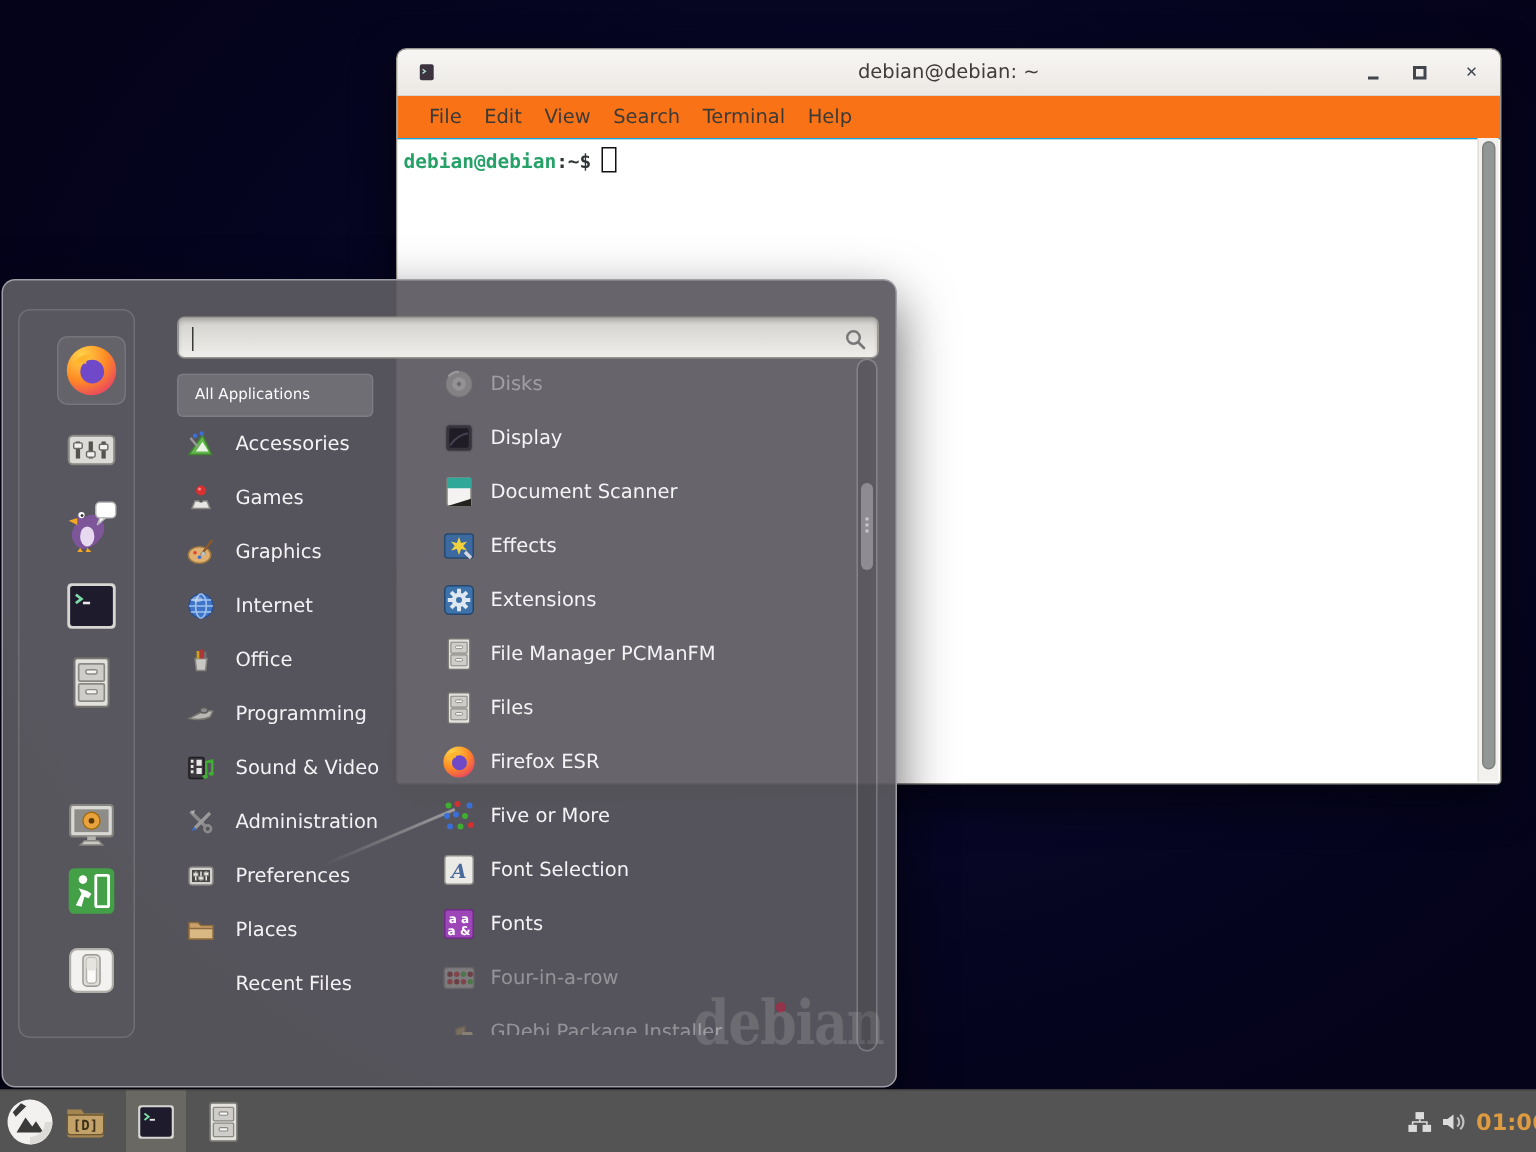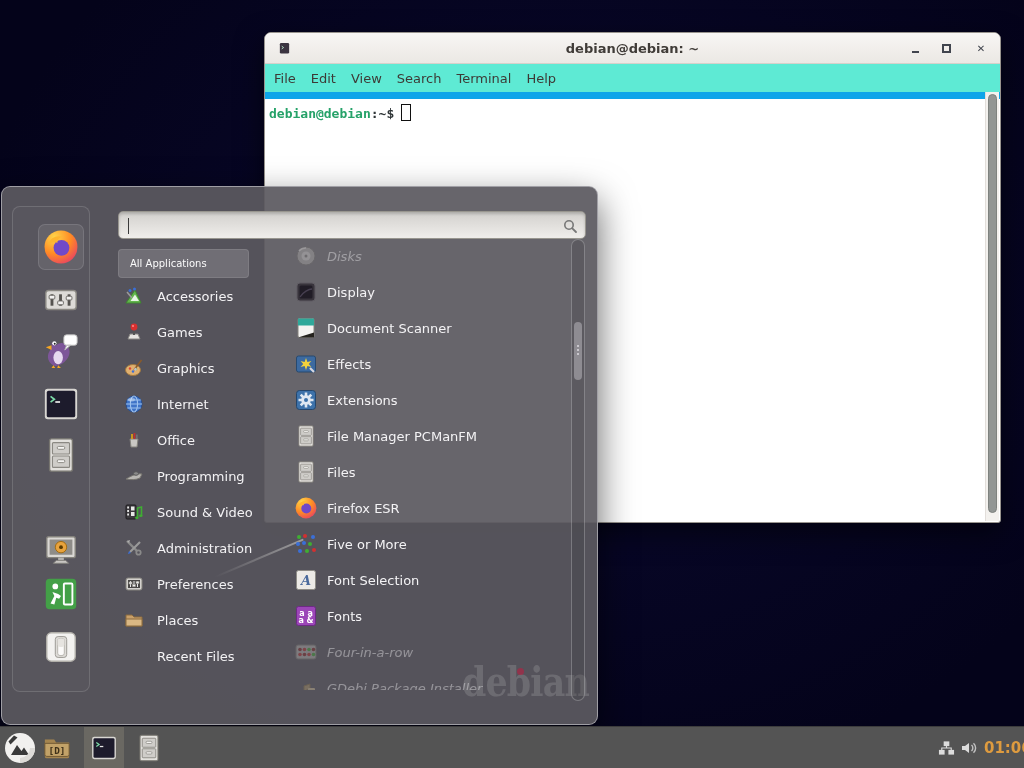--- a/index.html
+++ b/index.html
@@ -6,28 +6,28 @@
   #screen{position:relative;width:1024px;height:768px;overflow:hidden;
     background:radial-gradient(ellipse at 55% 40%, #0a0930 0%, #04031a 75%);
     font-family:"DejaVu Sans",sans-serif;-webkit-font-smoothing:antialiased;}
   svg{display:block;width:100%;height:100%;}
 
   
   .term{position:absolute;left:264px;top:32px;width:737px;height:491px;background:#fff;
     border:1px solid #98948e;border-radius:7px 7px 3px 3px;box-shadow:0 10px 28px rgba(0,0,0,.55);box-sizing:border-box;}
   .term-titlebar{position:relative;height:30px;background:linear-gradient(#f8f6f4,#ebe8e4);
     border-bottom:1px solid #d5d1cb;border-radius:6px 6px 0 0;display:flex;align-items:center;justify-content:center;}
-  .term-title{font-size:13px;font-weight:bold;color:#403c38;}
+  .term-title{font-size:13px;font-weight:normal;color:#403c38;}
   .term-winicon{position:absolute;left:13px;top:8px;width:13px;height:14px;}
   .tb-btn{position:absolute;top:8px;width:14px;height:14px;display:flex;align-items:center;justify-content:center;cursor:default;}
   .btn-min{right:78px;} .btn-min::before{content:"";width:7px;height:2px;background:#41454e;margin-top:7px;}
   .btn-max{right:47px;} .btn-max::before{content:"";width:5px;height:5px;border:2px solid #41454e;}
   .btn-close{right:12px;} .btn-close::before{content:"✕";font-size:10px;font-weight:bold;color:#3f434c;}
-  .term-menubar{height:28px;background:#5eead4;border-bottom:7px solid #0ea5e9;display:flex;align-items:center;
-    gap:15px;padding-left:9px;font-size:13px;color:#3d3a36;}
+  .term-menubar{height:28px;background:#f97316;border-bottom:1px solid #0ea5e9;display:flex;align-items:center;
+    gap:15px;padding-left:21px;font-size:13px;color:#3d3a36;}
   .term-menubar span{cursor:default;}
   .term-body{position:relative;height:361px;background:#fff;border-radius:0 0 3px 3px;}
   .prompt{padding:5px 4px;font:bold 13px "DejaVu Sans Mono",monospace;}
   .p-user{color:#26a269;}
   .p-suffix{color:#2e3436;}
   .p-cursor{display:inline-block;width:8px;height:15px;border:1px solid #101010;vertical-align:-3px;margin-left:7px;}
   .term-scroll{position:absolute;top:59px;right:1px;width:13px;bottom:1px;background:#f3f1ee;border-left:1px solid #e2deda;}
   .term-thumb{position:absolute;left:2px;right:2px;top:2px;bottom:8px;background:#929694;border:1px solid #7e827f;border-radius:5px;}
 
   
@@ -45,21 +45,21 @@
   .search-caret{position:absolute;left:9px;top:6px;width:1px;height:16px;background:#3a3a3a;}
   .search-icn{position:absolute;right:7px;top:6px;width:16px;height:16px;}
   .all-apps{position:absolute;left:116px;top:62px;width:131px;height:29px;background:rgba(255,255,255,.16);
     border:1px solid rgba(255,255,255,.10);border-radius:4px;color:#fbfbfb;font-size:10px;line-height:27px;
     padding-left:11px;box-sizing:border-box;cursor:default;}
   .cat{position:absolute;left:116px;width:168px;height:36px;display:flex;align-items:center;color:#f3f2f4;font-size:13px;cursor:default;}
   .ci{width:20px;height:20px;margin:0 13px 0 6px;flex:none;}
   .apps{position:absolute;left:282px;top:50px;width:285px;height:453px;overflow:hidden;}
   .app{position:absolute;left:0;width:285px;height:36px;display:flex;align-items:center;color:#f4f3f5;font-size:13px;cursor:default;}
   .ai{width:24px;height:24px;margin:0 9px 0 10px;flex:none;}
-  .app.dis{opacity:.4;font-style:italic;}
+  .app.dis{opacity:.4;}
   .menu-scroll{position:absolute;left:569px;top:52px;width:14px;height:462px;border:1px solid rgba(255,255,255,.25);
     border-radius:7px;background:rgba(60,58,64,.25);box-sizing:border-box;}
   .menu-thumb{position:absolute;left:2px;width:8px;top:82px;height:58px;background:#8e8c92;border-radius:4px;}
   .menu-thumb::before{content:"";position:absolute;left:3px;top:23px;width:2px;height:2px;background:#c9c7cd;
     box-shadow:0 4px 0 #c9c7cd,0 8px 0 #c9c7cd;}
   .wm{position:absolute;left:460px;top:471px;font-family:"DejaVu Serif",serif;font-size:41px;font-weight:bold;
     color:rgba(225,223,227,.17);transform:scaleX(.85);transform-origin:left top;letter-spacing:-1px;}
   .wm-dot{position:absolute;left:515px;top:481px;width:7px;height:7px;border-radius:50%;background:rgba(205,20,60,.5);}
   .trail{position:absolute;left:213px;top:389px;width:96px;height:2px;border-radius:1px;
     background:linear-gradient(90deg,rgba(230,230,225,0),rgba(230,230,225,.5));transform:rotate(-23deg);transform-origin:left center;}

